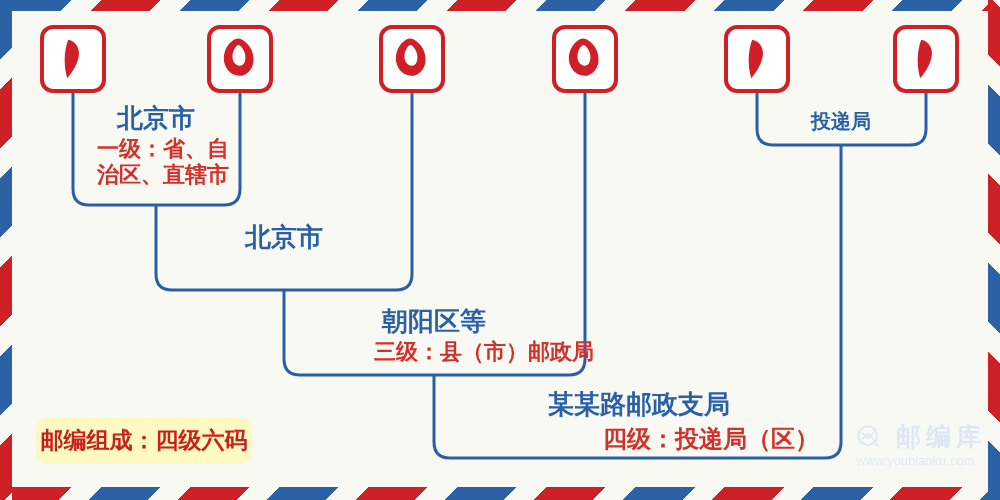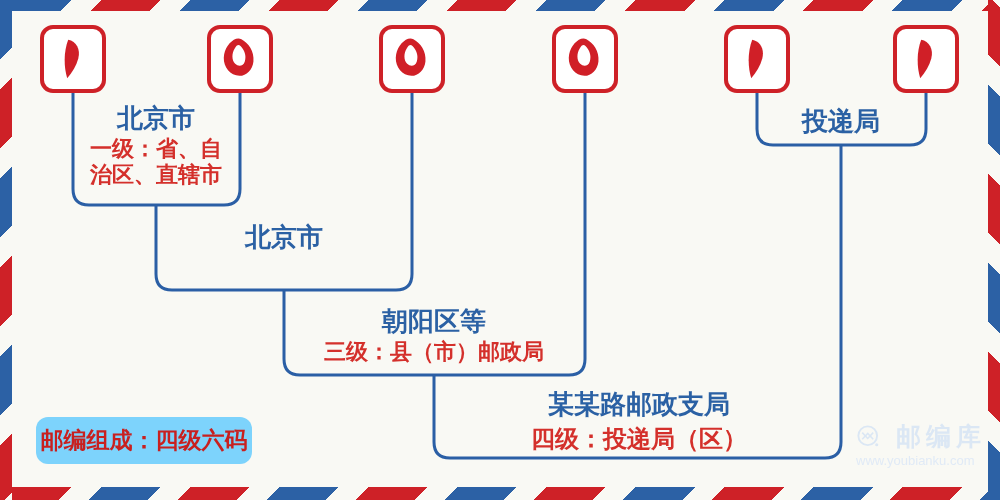--- a/index.html
+++ b/index.html
@@ -30,32 +30,33 @@
   .connectors{position:absolute;left:0;top:0;width:1000px;height:500px;}
   
   .callout{position:absolute;text-align:center;}
   .callout .name{
     color:#2b61a4;font-weight:bold;font-size:26px;line-height:31px;
     font-family:"Liberation Serif", serif;
   }
   .callout .desc{
     color:#d4302b;font-weight:bold;font-size:22px;line-height:26px;margin-top:2px;
     font-family:"Liberation Serif", serif;
+    text-align:right;
   }
   .c1{left:83px;top:103px;width:146px;}
   .c2{left:164px;top:222px;width:240px;}
   .c3{left:274px;top:306px;width:320px;}
   .c4{left:459px;top:389px;width:360px;}
   .c4 .desc{font-size:24px;margin-top:6px;}
   .c5{left:766px;top:106px;width:150px;}
-  .c5 .name{font-size:26px;}
+  .c5 .name{font-size:20px;}
   
   .note-badge{
     position:absolute;left:36px;top:417px;width:216px;height:47px;
-    background:#7dd3fc;border-radius:12px;
+    background:#fef9c3;border-radius:12px;
     display:flex;align-items:center;justify-content:center;
     color:#c8201f;font-size:23px;font-weight:bold;
     font-family:"Liberation Serif", serif;
   }
   
   .wm{position:absolute;left:856px;top:420px;width:130px;color:#dbe7f4;}
   .wm-row{display:flex;align-items:center;gap:15px;}
   .wm-brand{font-size:25px;font-weight:bold;letter-spacing:5px;white-space:nowrap;}
   .wm-url{font-size:13px;color:#e0eaf6;white-space:nowrap;}
 </style>

